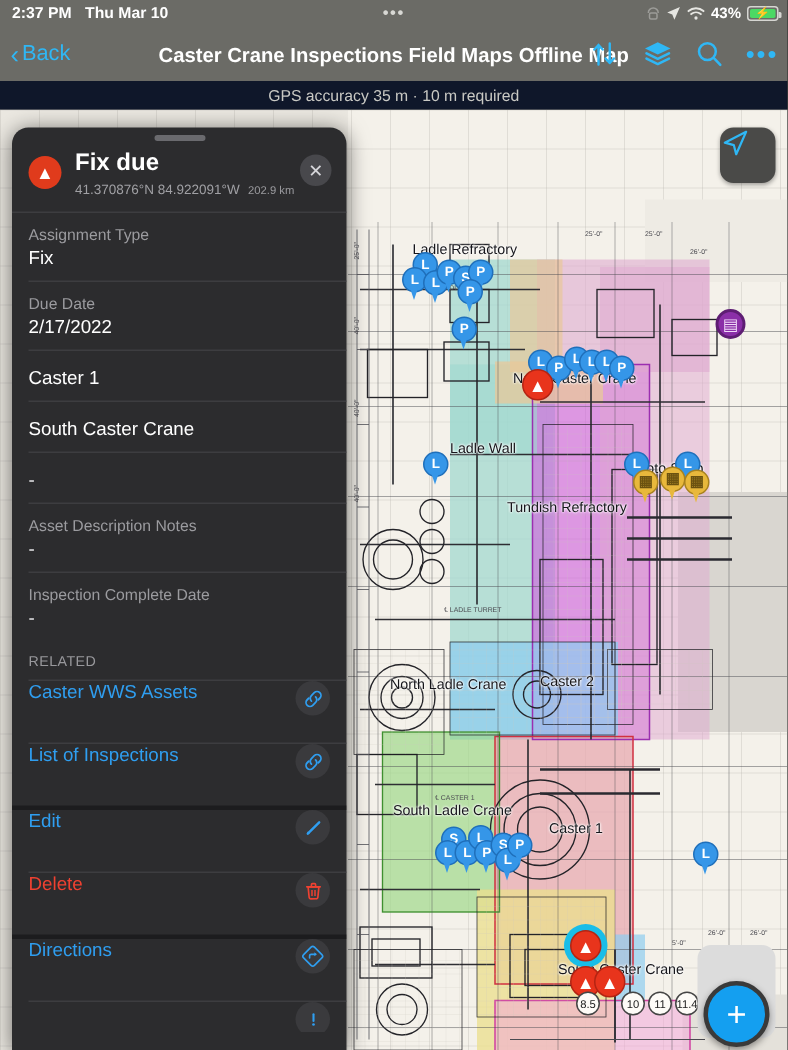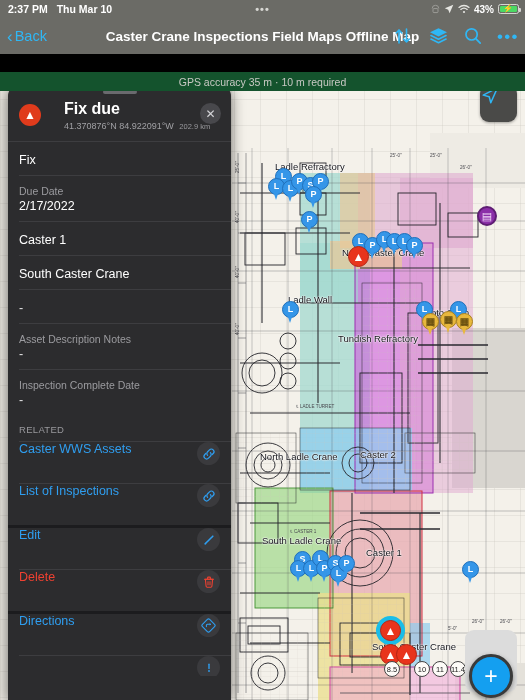--- a/index.html
+++ b/index.html
@@ -51,22 +51,22 @@
     color:#fff; font-size:13.5px; font-weight:bold; white-space:nowrap;
   }
   .nav-actions { position:absolute; right:6px; display:flex; align-items:center; gap:13px; }
   .nav-ico { width:22px; height:22px; display:flex; align-items:center;
              justify-content:center; cursor:pointer; }
   .dots3 { color:#2fb7f5; font-size:17px; letter-spacing:1.3px; line-height:1; }
 
   
   .gpsbar {
     position:absolute; top:54px; left:0; width:525px; height:19px;
-    background:#14532d; color:#c9c9c4; font-size:10.5px;
-    display:flex; align-items:center; justify-content:center; z-index:39;margin-top:18px;
+    background:#0f172a; color:#c9c9c4; font-size:10.5px;
+    display:flex; align-items:center; justify-content:center; z-index:39;
   }
 
   
   .map { position:absolute; top:73px; left:0; width:525px; height:627px;
          background:#f2efe9; overflow:hidden; z-index:1; }
   .map svg { position:absolute; top:0; left:0; }
   .maplabel {
     position:absolute; font-size:9.5px; color:#15151a; font-weight:normal;
     white-space:nowrap; text-shadow:0 0 2px #fff,0 0 2px #fff,0 0 1px #fff;
   }
@@ -132,21 +132,21 @@
   }
   .grabber { width:34px; height:4px; background:#6a6a6e; border-radius:2px;
              margin:5px auto 0; }
   .pop-head { display:flex; align-items:flex-start; padding:6px 10px 10px 11px; }
   .pop-badge {
     width:22px; height:22px; border-radius:50%; background:#e03b1c;
     display:flex; align-items:center; justify-content:center;
     flex:0 0 auto; margin-top:4px;
   }
   .pop-badge .tri { color:#fff; font-size:12px; line-height:1; font-weight:bold; }
-  .pop-titlewrap { margin-left:23px; flex:1; min-width:0; }
+  .pop-titlewrap { margin-left:9px; flex:1; min-width:0; }
   .pop-title { color:#fff; font-size:16px; font-weight:bold; line-height:1.15; }
   .pop-sub { color:#a0a0a4; font-size:9px; margin-top:3px; white-space:nowrap; }
   .pop-sub .dist { font-size:7.5px; color:#9a9a9e; margin-left:3px; }
   .closebtn {
     width:21px; height:21px; border-radius:50%; background:#48484c;
     display:flex; align-items:center; justify-content:center;
     color:#d6d6da; font-size:12px; cursor:pointer; flex:0 0 auto; margin-top:3px;
   }
   .divider { height:1px; background:#3d3d40; }
   .divider.inset { margin-left:11px; }
@@ -358,21 +358,21 @@
         <text x="290" y="120">℄ LADLE</text>
       </g>
 
       <path d="M410 560v62" stroke="#2a2a30" stroke-width="1.2" fill="none"></path>
       <path d="M340 648h120" stroke="#4a4a50" stroke-width="0.8" fill="none"></path>
       <path d="M340 620h130" stroke="#4a4a50" stroke-width="0.8" fill="none"></path>
     </svg>
 
     <div class="maplabel" style="left:275px;top:88px;">Ladle Refractory</div>
     <div class="maplabel" style="left:342px;top:174px;">North Caster Crane</div>
-    <div class="maplabel" style="left:288px;top:221px;">Ladle Wall</div>
+    <div class="maplabel" style="left:300px;top:221px;">Ladle Wall</div>
     <div class="maplabel" style="left:423px;top:234px;">Moto Shop</div>
     <div class="maplabel" style="left:338px;top:260px;">Tundish Refractory</div>
     <div class="maplabel" style="left:260px;top:378px;">North Ladle Crane</div>
     <div class="maplabel" style="left:360px;top:376px;">Caster 2</div>
     <div class="maplabel" style="left:262px;top:462px;">South Ladle Crane</div>
     <div class="maplabel" style="left:366px;top:474px;">Caster 1</div>
     <div class="maplabel" style="left:372px;top:568px;">South Caster Crane</div>
 
     <div class="pin" style="left:275px;top:95px;">
         <span class="head">L</span>
@@ -546,20 +546,21 @@
         </div>
       </div>
       <div class="closebtn">
         <span>✕</span>
       </div>
     </div>
     <div class="divider"></div>
 
     <div class="fields">
       <div class="field">
+        <div class="lbl">Assignment Type</div>
         <div class="val">Fix</div>
       </div>
       <div class="divider inset"></div>
       <div class="field">
         <div class="lbl">Due Date</div>
         <div class="val">2/17/2022</div>
       </div>
       <div class="divider inset"></div>
       <div class="field">
         <div class="val">Caster 1</div>

